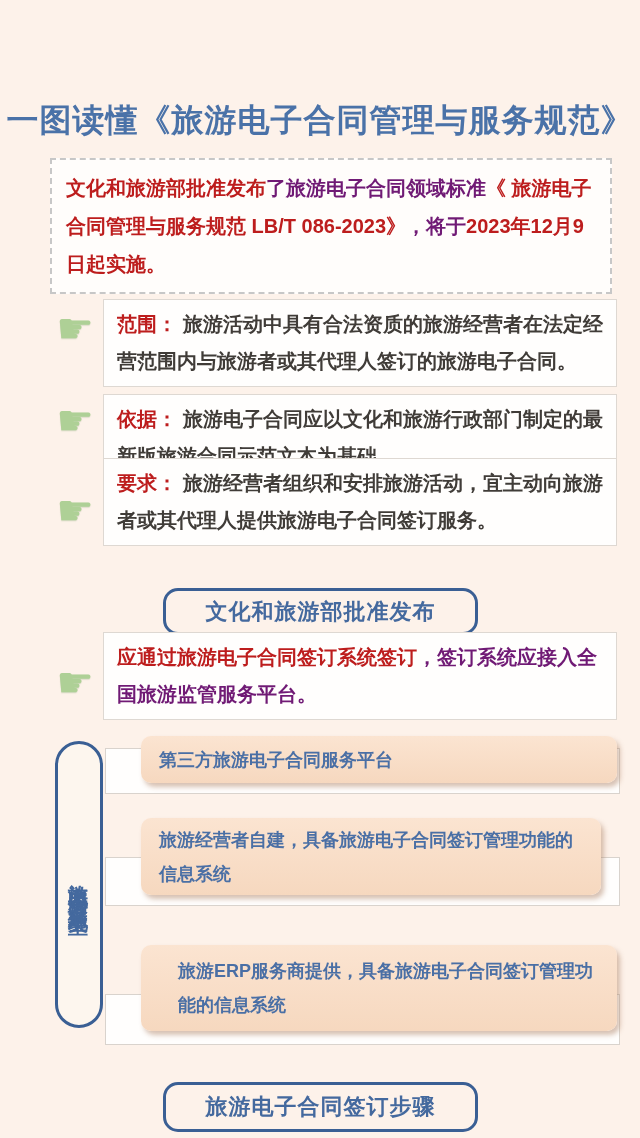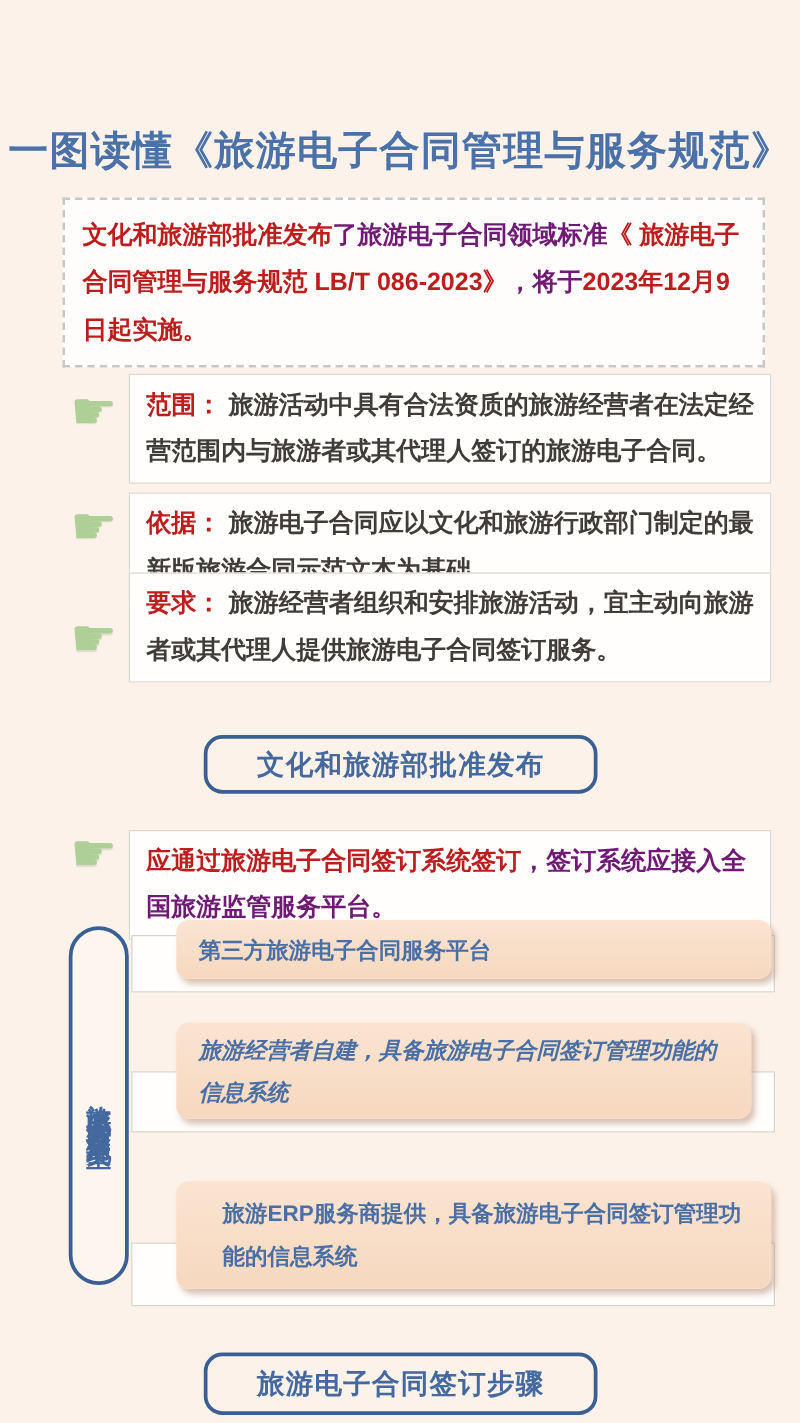--- a/index.html
+++ b/index.html
@@ -95,33 +95,33 @@
   </div>
 
   <div class="hand" style="top:490px;">☛</div>
   <div class="fact-box" style="top:458px;">
     <span class="fact-label">要求：</span><span>旅游经营者组织和安排旅游活动，宜主动向旅游者或其代理人提供旅游电子合同签订服务。</span>
   </div>
 
   <div class="pill-button" style="top:588px;">文化和旅游部批准发布</div>
 
   <div class="hand" style="top:662px;">☛</div>
-  <div class="fact-box" style="top:664px;">
+  <div class="fact-box" style="top:632px;">
     <span class="seg-red">应通过旅游电子合同签订系统签订</span><span class="seg-dark">，签订系统应接入全国旅游监管服务平台。</span>
   </div>
 
   <div class="vertical-pill">旅游电子合同签订系统类型</div>
 
   <div class="back-rect" style="left:105px;top:748px;width:515px;height:46px;"></div>
   <div class="type-box" style="left:141px;top:736px;width:476px;height:47px;">
     <span>第三方旅游电子合同服务平台</span>
   </div>
 
   <div class="back-rect" style="left:105px;top:857px;width:515px;height:49px;"></div>
-  <div class="type-box" style="left:141px;top:818px;width:460px;height:77px;font-style:italic;">
+  <div class="type-box" style="left:141px;top:818px;width:460px;height:77px;">
     <span>旅游经营者自建，具备旅游电子合同签订管理功能的信息系统</span>
   </div>
 
   <div class="back-rect" style="left:105px;top:994px;width:515px;height:51px;"></div>
   <div class="type-box" style="left:141px;top:945px;width:476px;height:86px;padding-left:37px;">
     <span>旅游ERP服务商提供，具备旅游电子合同签订管理功能的信息系统</span>
   </div>
 
   <div class="pill-button" style="top:1082px;height:50px;">旅游电子合同签订步骤</div>
 

